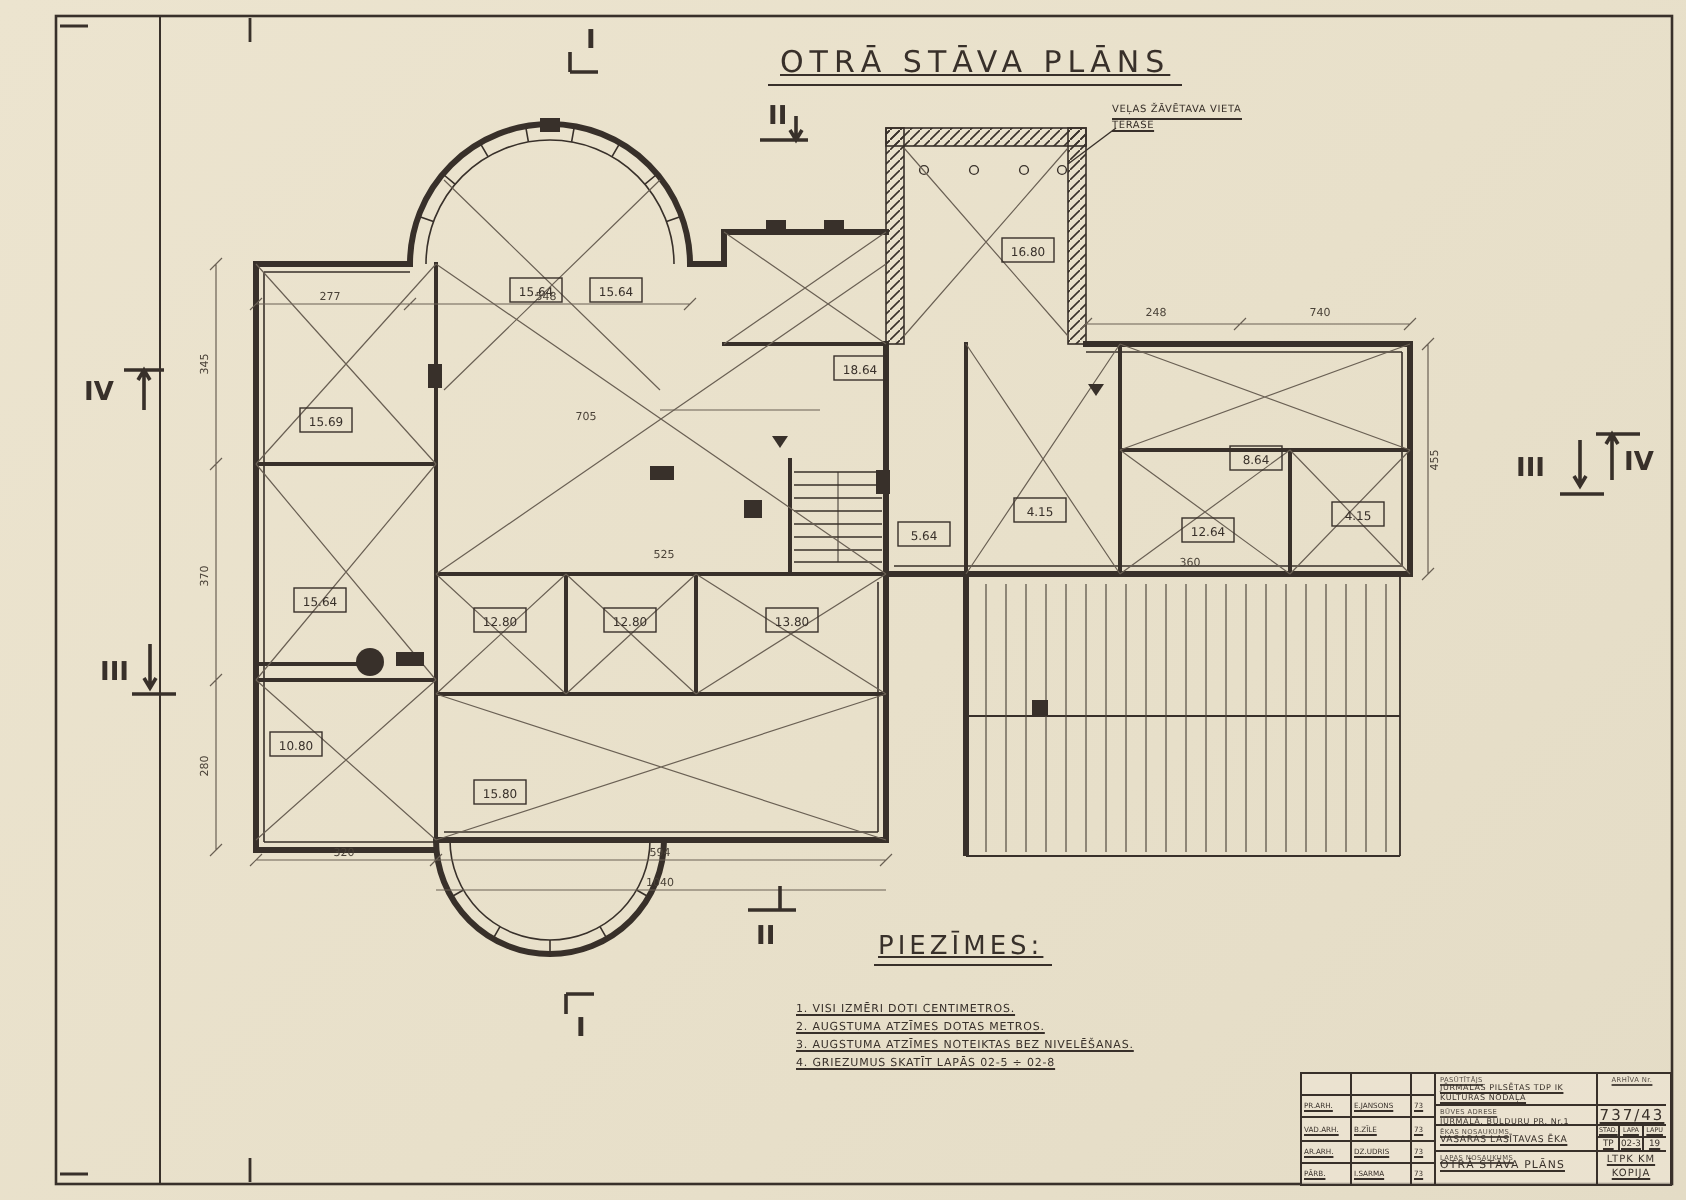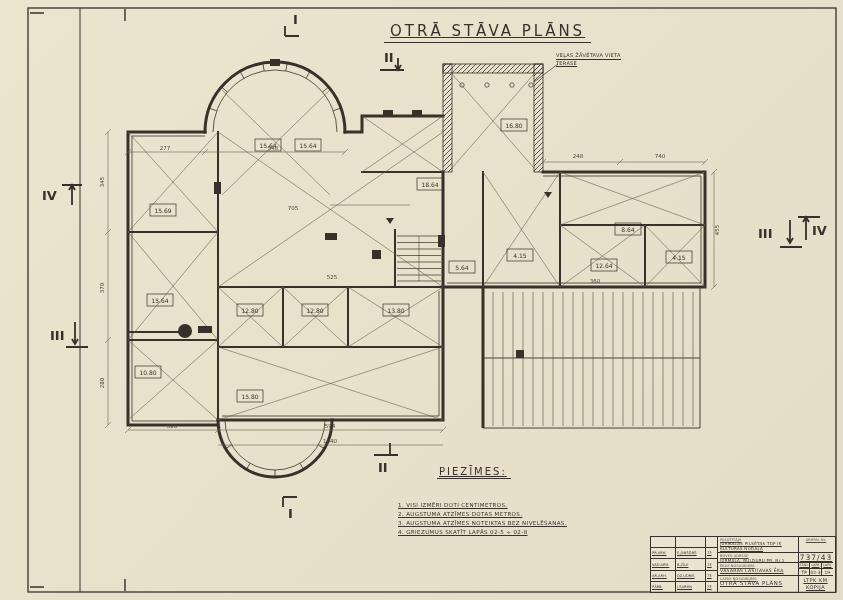--- a/index.html
+++ b/index.html
@@ -3,21 +3,21 @@
 <meta charset="utf-8">
 <style>
   html,body{margin:0;padding:0;width:843px;height:600px;overflow:hidden;
     background:#e9e1cc;font-family:"DejaVu Sans",sans-serif;color:#38302a;}
   #sheet{position:relative;width:843px;height:600px;
     background:linear-gradient(135deg,#ece4cf 0%,#e8e0ca 55%,#e4dcc6 100%);}
   svg{position:absolute;left:0;top:0;}
   .abs{position:absolute;text-decoration:underline;}
   .title{font-size:15px;letter-spacing:3px;border-bottom:1.5px solid #38302a;
     padding:0 6px 2px 6px;white-space:nowrap;}
-  .notes-head{font-size:10px;letter-spacing:2px;border-bottom:1.2px solid #38302a;
+  .notes-head{font-size:13px;letter-spacing:2px;border-bottom:1.2px solid #38302a;
     padding:0 4px 1px 2px;white-space:nowrap;}
   .note-line{font-size:5.5px;letter-spacing:.4px;line-height:9px;white-space:nowrap;}
   .annot{font-size:5px;letter-spacing:.3px;line-height:7px;white-space:nowrap;}
   .annot .u{border-bottom:.8px solid #38302a;display:inline-block;}
   
   #tblock{left:650px;top:536px;width:184px;height:55px;border:1px solid #38302a;
     display:grid;grid-template-columns:66px 81px 35px;background:rgba(238,230,213,.6);}
   #tblock *{box-sizing:border-box;}
   .tb-col{display:flex;flex-direction:column;}
   .sig-row{flex:1;display:grid;grid-template-columns:25px 30px 10px;border-bottom:.6px solid #38302a;}

